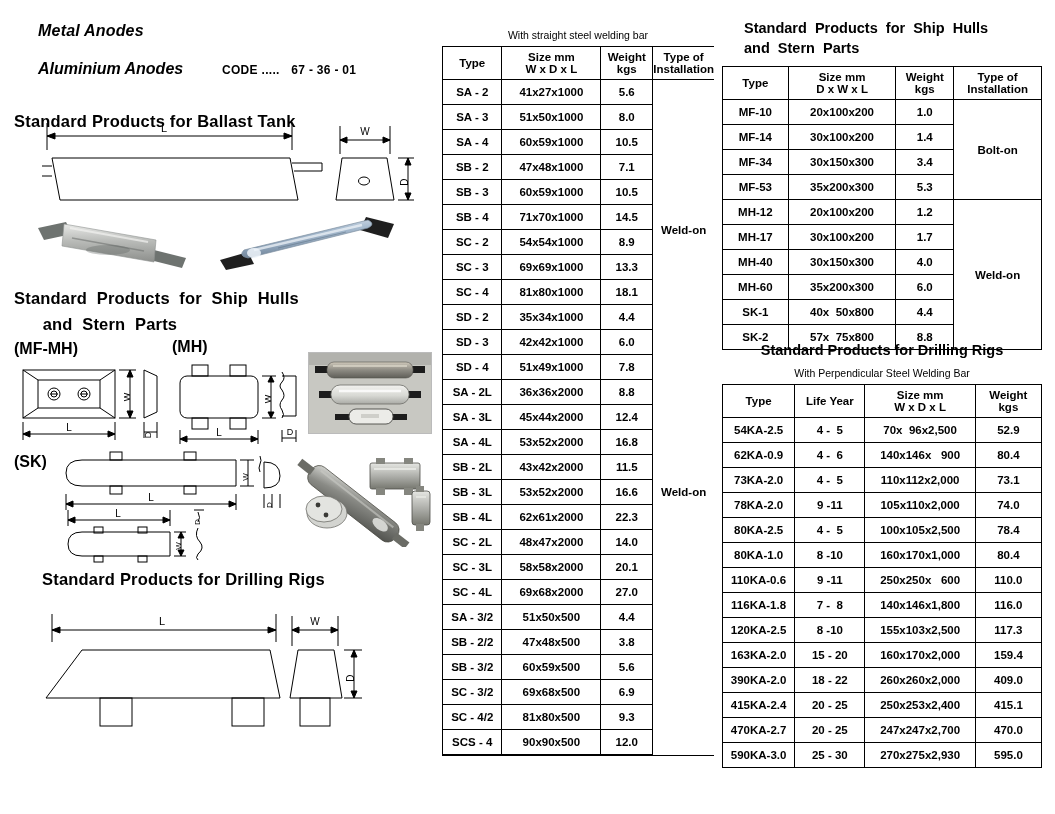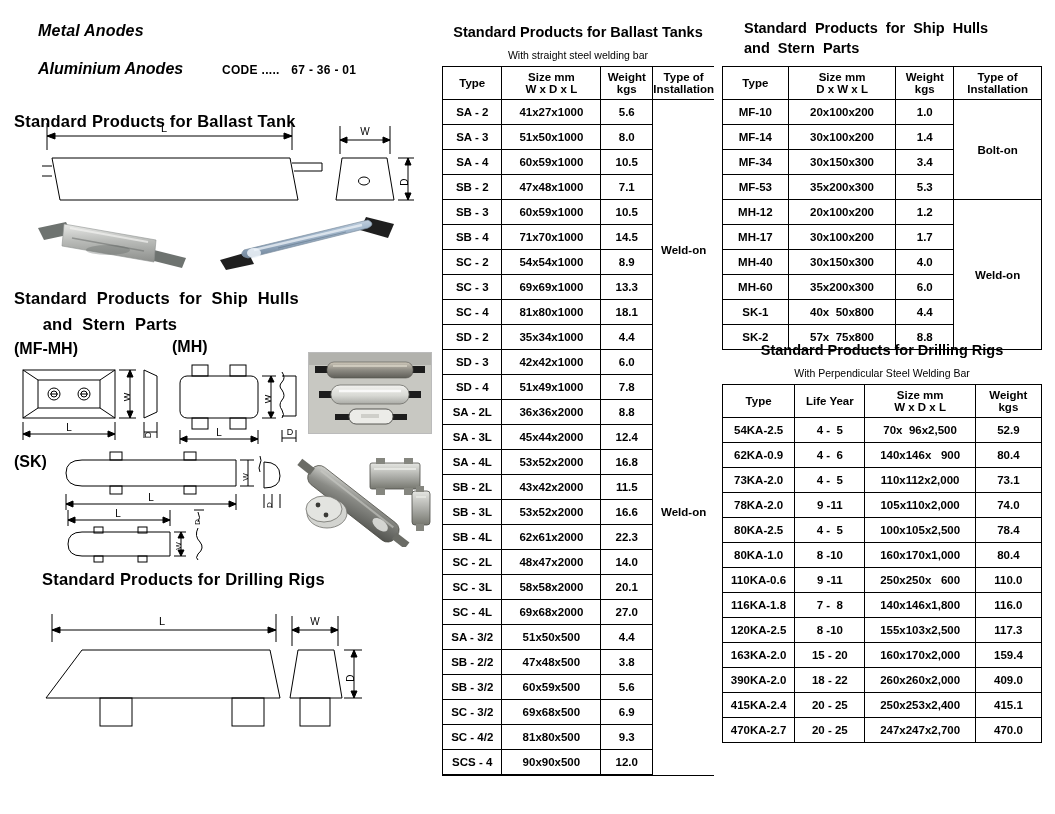--- a/index.html
+++ b/index.html
@@ -456,21 +456,20 @@
       </g>
       <text x="118" y="17" font-size="11" text-anchor="middle" fill="#000" font-family="Liberation Sans, sans-serif">L</text>
       <text x="271" y="17" font-size="10" text-anchor="middle" fill="#000" font-family="Liberation Sans, sans-serif">W</text>
       <text x="310" y="70" font-size="10" text-anchor="middle" fill="#000" transform="rotate(-90 310 70)" font-family="Liberation Sans, sans-serif">D</text>
     </svg>
   </div>
 </div>
 
 <div class="col" id="col-mid">
   <div class="tbl-wrap" style="left:2px; top:22px; width:272px;">
-    <div class="tbl-title">Standard Products for Ballast Tanks</div>
     <div class="tbl-sub">With straight steel welding bar</div>
     <table class="data" id="tbl-ballast">
       <thead>
           <tr>
         <th style="width:62px">Type</th>
         <th style="width:104px">Size mm
 W x D x L</th>
         <th style="width:54px">Weight
 kgs</th>
         <th class="installhead" style="width:52px">Type of
@@ -782,16 +781,22 @@
             <td>20 - 25</td>
             <td>250x253x2,400</td>
             <td>415.1</td>
           </tr>
           <tr>
             <td>470KA-2.7</td>
             <td>20 - 25</td>
             <td>247x247x2,700</td>
             <td>470.0</td>
           </tr>
+          <tr>
+            <td>590KA-3.0</td>
+            <td>25 - 30</td>
+            <td>270x275x2,930</td>
+            <td>595.0</td>
+          </tr>
         </tbody>
     </table>
   </div>
 </div>
 
 </body></html>

